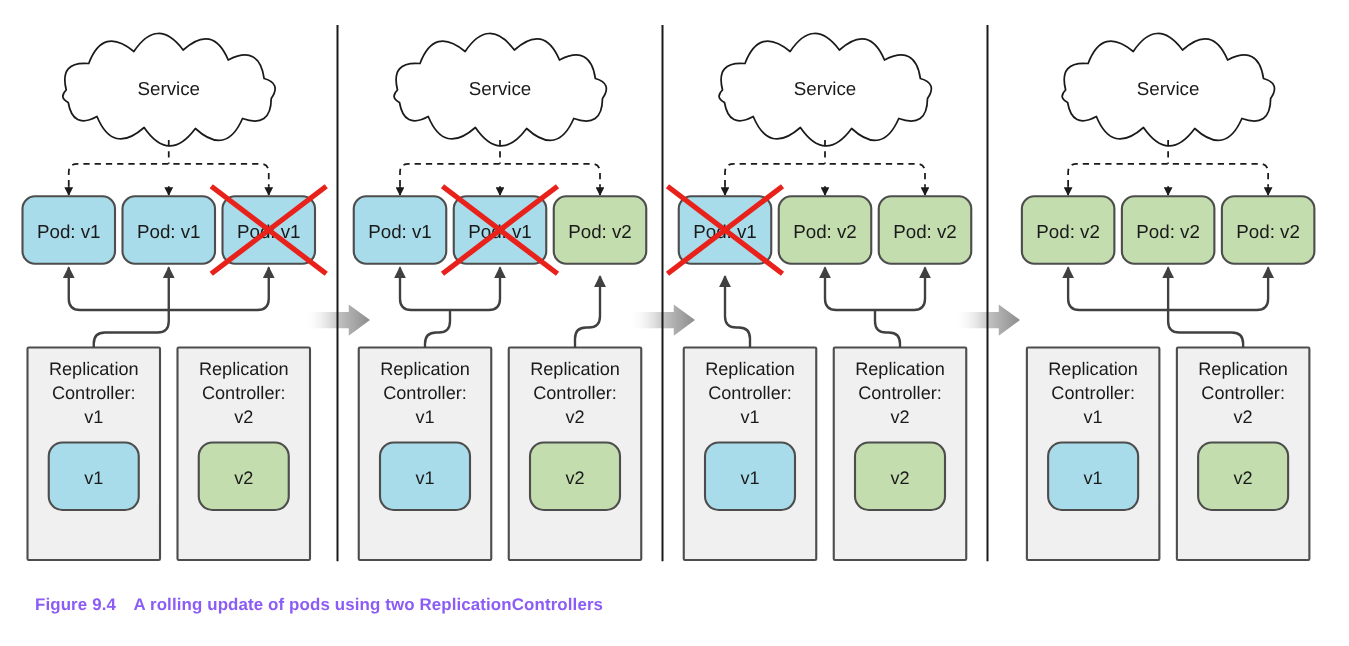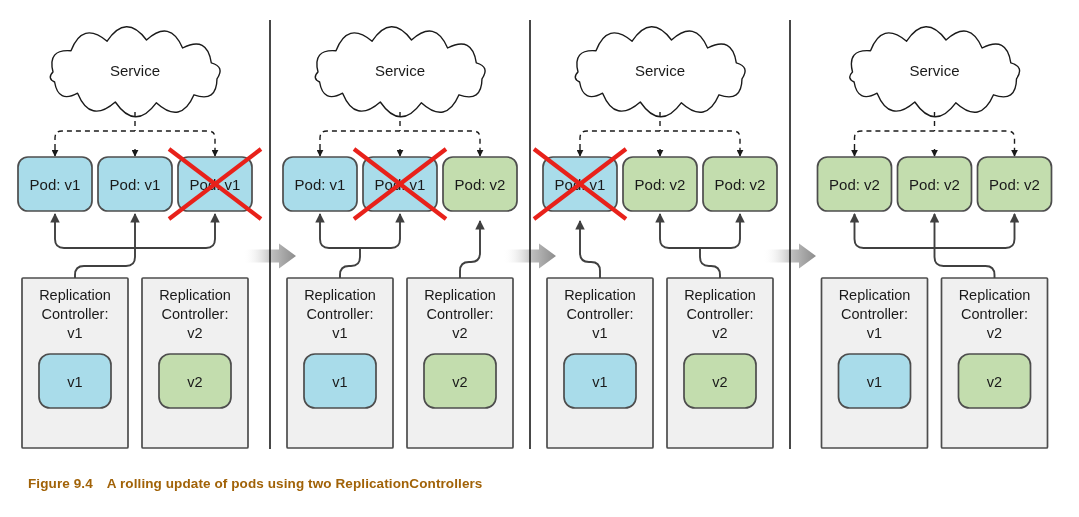--- a/index.html
+++ b/index.html
@@ -44,21 +44,21 @@
     font-size: 14.5px;
     fill: #1a1a1a;
   }
   .caption {
     position: absolute;
     left: 28px;
     top: 476px;
     font-family: "Liberation Sans", sans-serif;
     font-size: 13.5px;
     font-weight: bold;
-    color: #a16207;
+    color: #8b5cf6;
     letter-spacing: 0.1px;
     white-space: nowrap;
   }
   .caption .cap-num { margin-right: 14px; }
 </style>
 </head>
 <body>
 
 <div id="figure-root">
 

